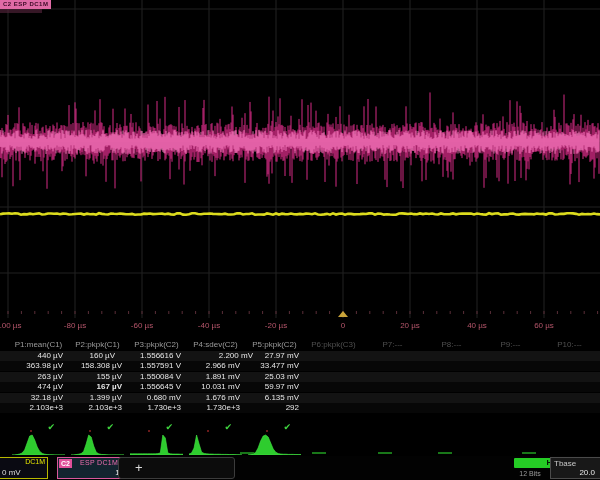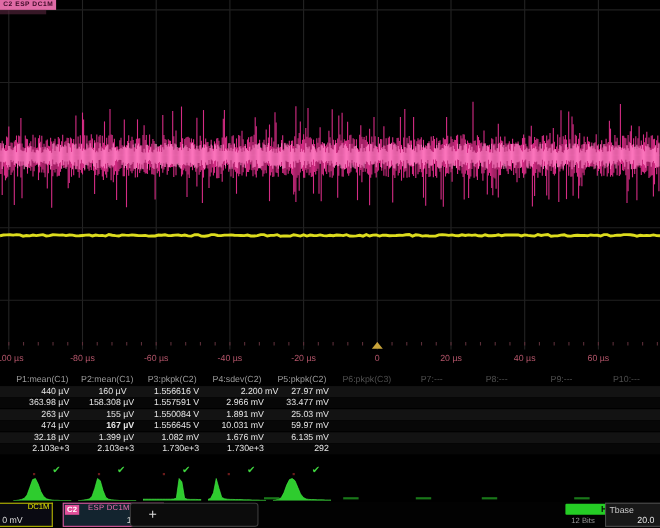--- a/index.html
+++ b/index.html
@@ -1331,21 +1331,21 @@
       <div class="tick-label" style="left: 209px;">-40 µs</div>
       <div class="tick-label" style="left: 276px;">-20 µs</div>
       <div class="tick-label" style="left: 343px;">0</div>
       <div class="tick-label" style="left: 410px;">20 µs</div>
       <div class="tick-label" style="left: 477px;">40 µs</div>
       <div class="tick-label" style="left: 544px;">60 µs</div>
     </div>
   <div id="table">
       <div class="trow thead" style="top: 2px;">
         <div class="tcell" style="left: 10px; width: 59px;">P1:mean(C1)</div>
-        <div class="tcell" style="left: 69px; width: 59px;">P2:mean(C1)</div>
+        <div class="tcell" style="left: 69px; width: 59px;">P2:pkpk(C1)</div>
         <div class="tcell" style="left: 128px; width: 59px;">P3:pkpk(C2)</div>
         <div class="tcell" style="left: 187px; width: 59px; text-align: center;">P4:sdev(C2)</div>
         <div class="tcell" style="left: 246px; width: 59px;">P5:pkpk(C2)</div>
         <div class="tcell dim" style="left: 305px; width: 59px;">P6:pkpk(C3)</div>
         <div class="tcell dim" style="left: 364px; width: 59px;">P7:---</div>
         <div class="tcell dim" style="left: 423px; width: 59px;">P8:---</div>
         <div class="tcell dim" style="left: 482px; width: 59px;">P9:---</div>
         <div class="tcell dim" style="left: 541px; width: 59px;">P10:---</div>
       </div>
       <div class="trow stripe-a" style="top: 13px;">
@@ -1392,21 +1392,21 @@
         <div class="tcell" style="left: 246px; width: 59px;">59.97 mV</div>
         <div class="tcell" style="left: 305px; width: 59px;"></div>
         <div class="tcell" style="left: 364px; width: 59px;"></div>
         <div class="tcell" style="left: 423px; width: 59px;"></div>
         <div class="tcell" style="left: 482px; width: 59px;"></div>
         <div class="tcell" style="left: 541px; width: 59px;"></div>
       </div>
       <div class="trow stripe-a" style="top: 55px;">
         <div class="tcell" style="left: 10px; width: 59px;">32.18 µV</div>
         <div class="tcell" style="left: 69px; width: 59px;">1.399 µV</div>
-        <div class="tcell" style="left: 128px; width: 59px;">1.082 mV</div>
+        <div class="tcell" style="left: 128px; width: 59px;">0.680 mV</div>
         <div class="tcell" style="left: 187px; width: 59px;">1.676 mV</div>
         <div class="tcell" style="left: 246px; width: 59px;">6.135 mV</div>
         <div class="tcell" style="left: 305px; width: 59px;"></div>
         <div class="tcell" style="left: 364px; width: 59px;"></div>
         <div class="tcell" style="left: 423px; width: 59px;"></div>
         <div class="tcell" style="left: 482px; width: 59px;"></div>
         <div class="tcell" style="left: 541px; width: 59px;"></div>
       </div>
       <div class="trow stripe-b" style="top: 65px;">
         <div class="tcell" style="left: 10px; width: 59px;">2.103e+3</div>

